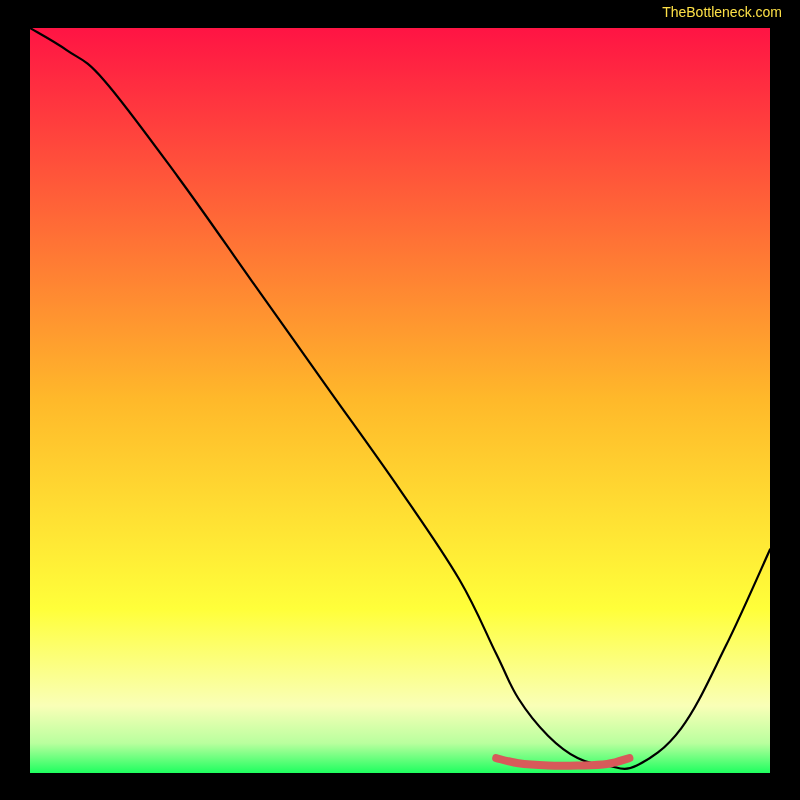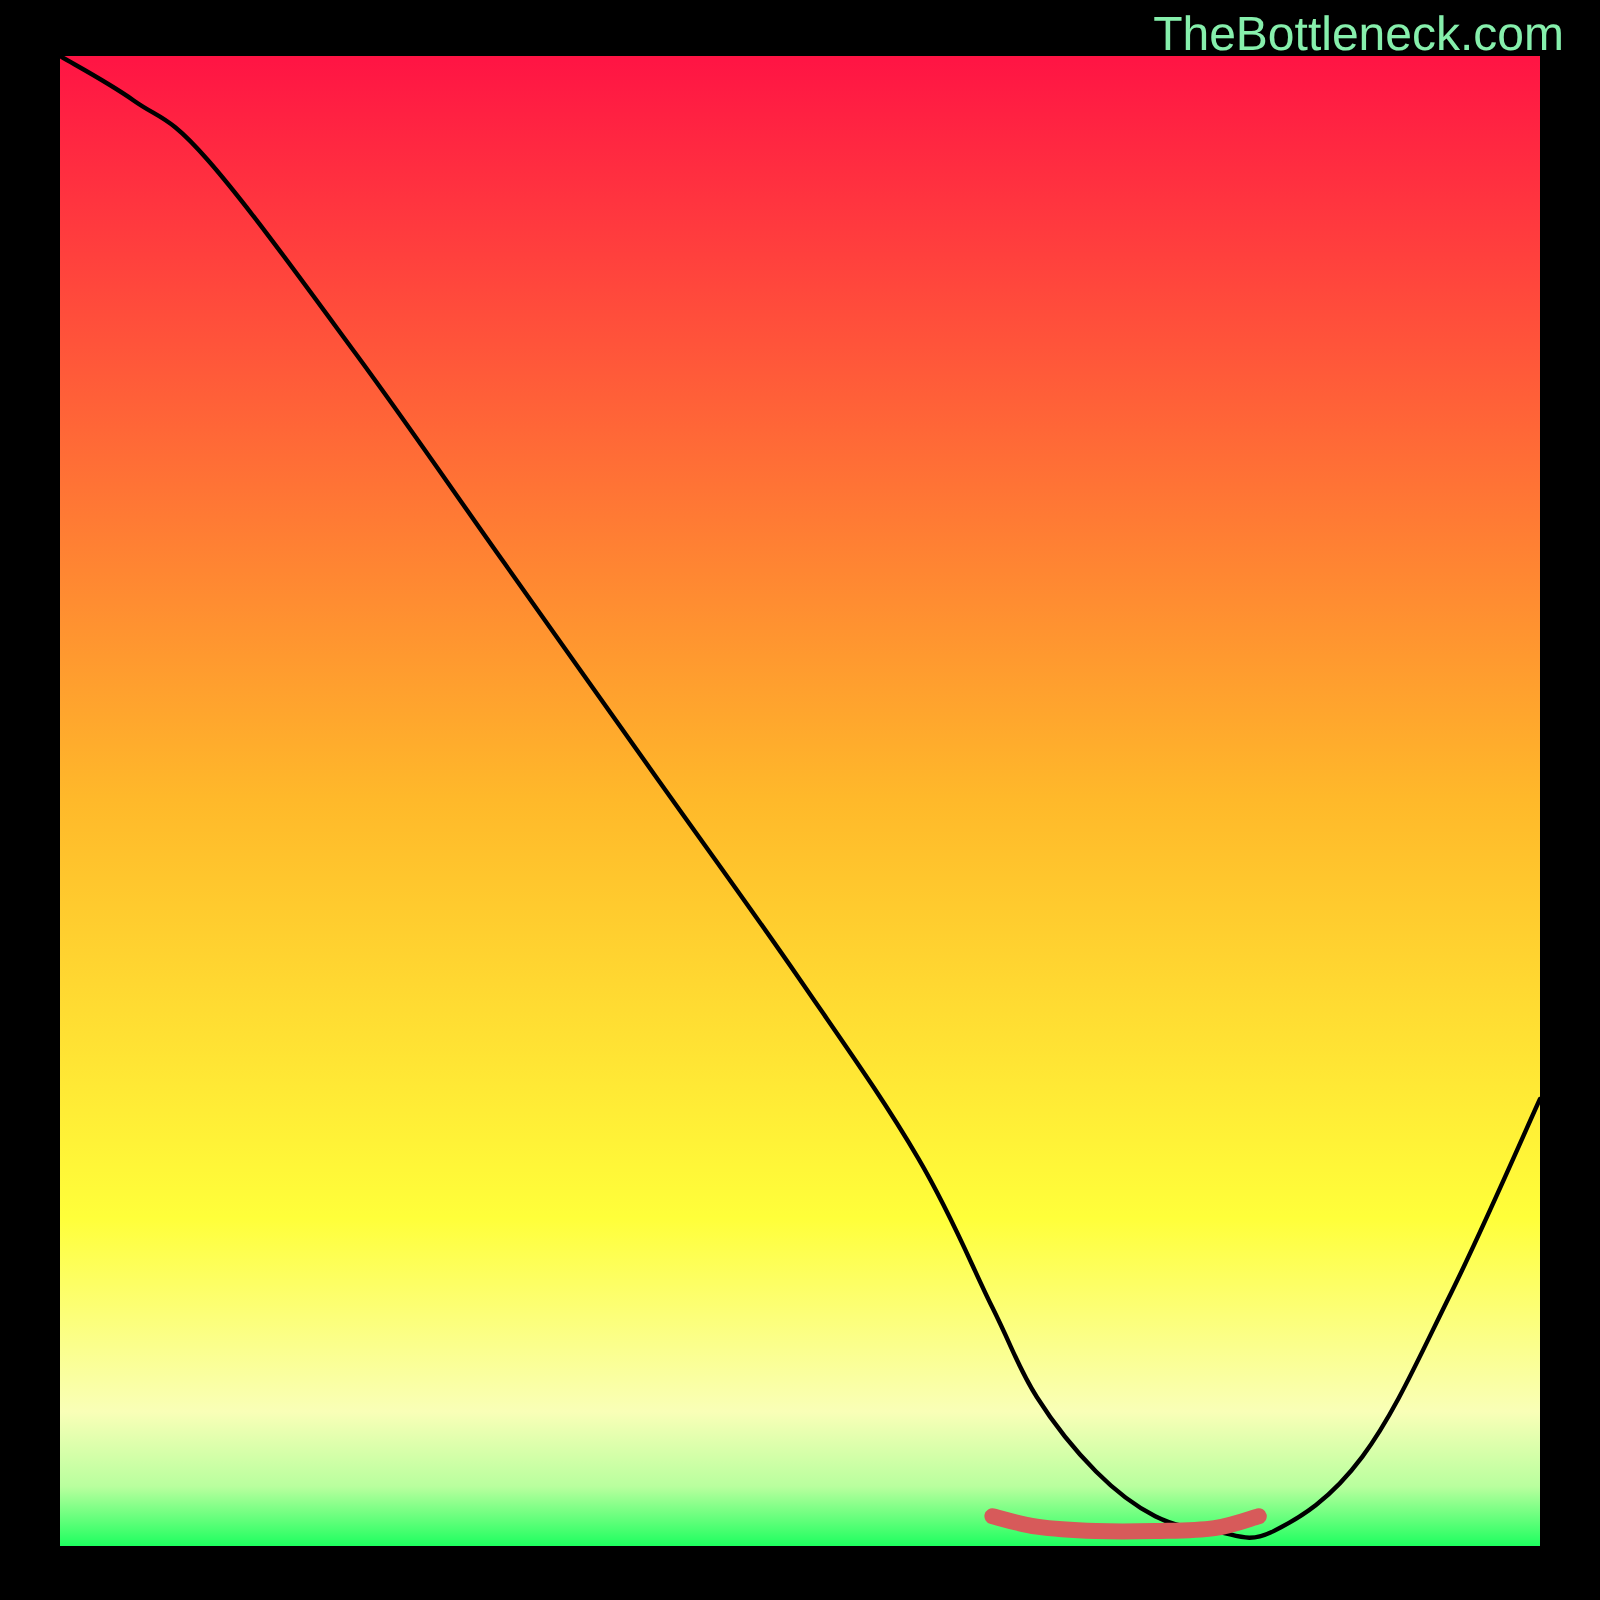--- a/index.html
+++ b/index.html
@@ -8,22 +8,22 @@
     height: 800px;
     background: #000000;
     font-family: Arial, sans-serif;
     position: relative;
     overflow: hidden;
   }
   .watermark {
     position: absolute;
     top: 4px;
     right: 18px;
-    color: #86efac;
-    font-size: 24px;
+    color: #fde047;
+    font-size: 14px;
     font-weight: normal;
     z-index: 10;
   }
   .plot-area {
     position: absolute;
     left: 30px;
     top: 28px;
     width: 740px;
     height: 745px;
   }

